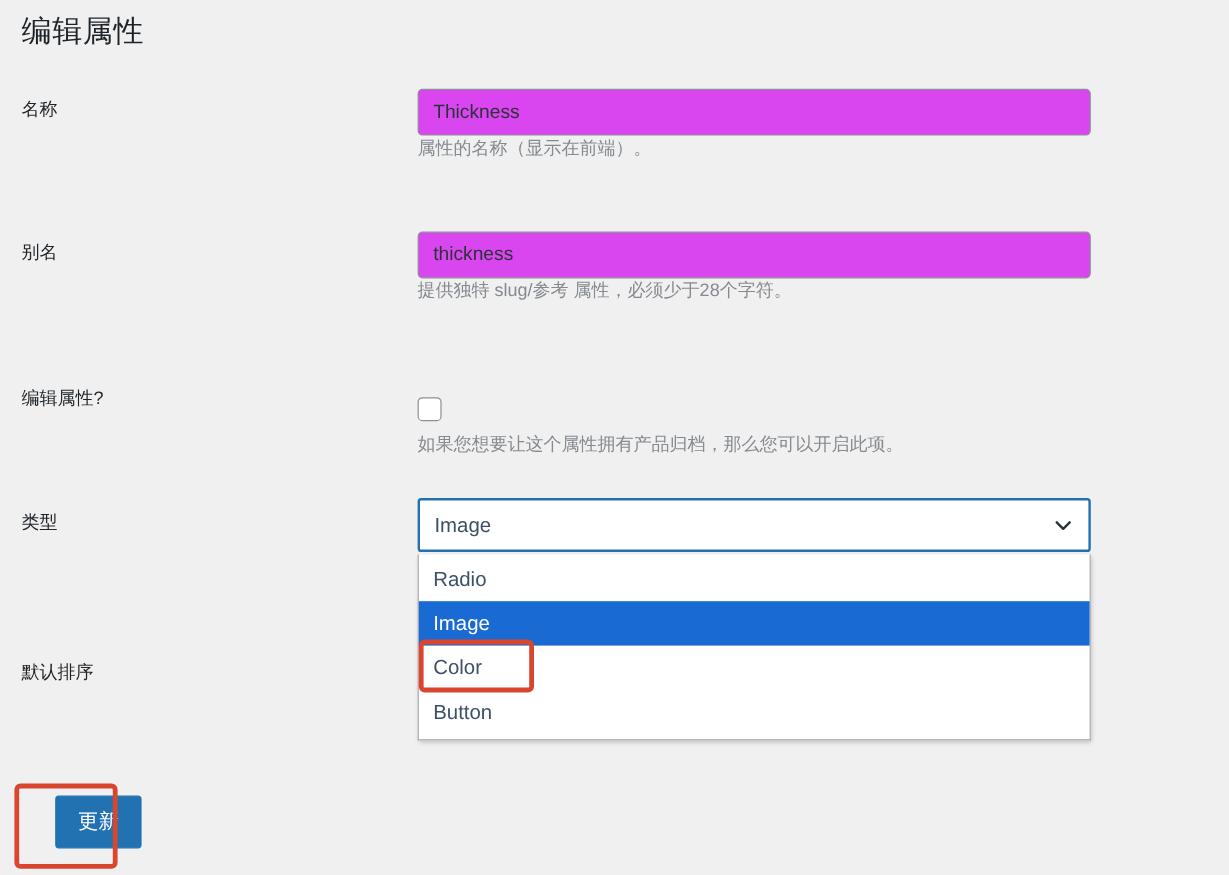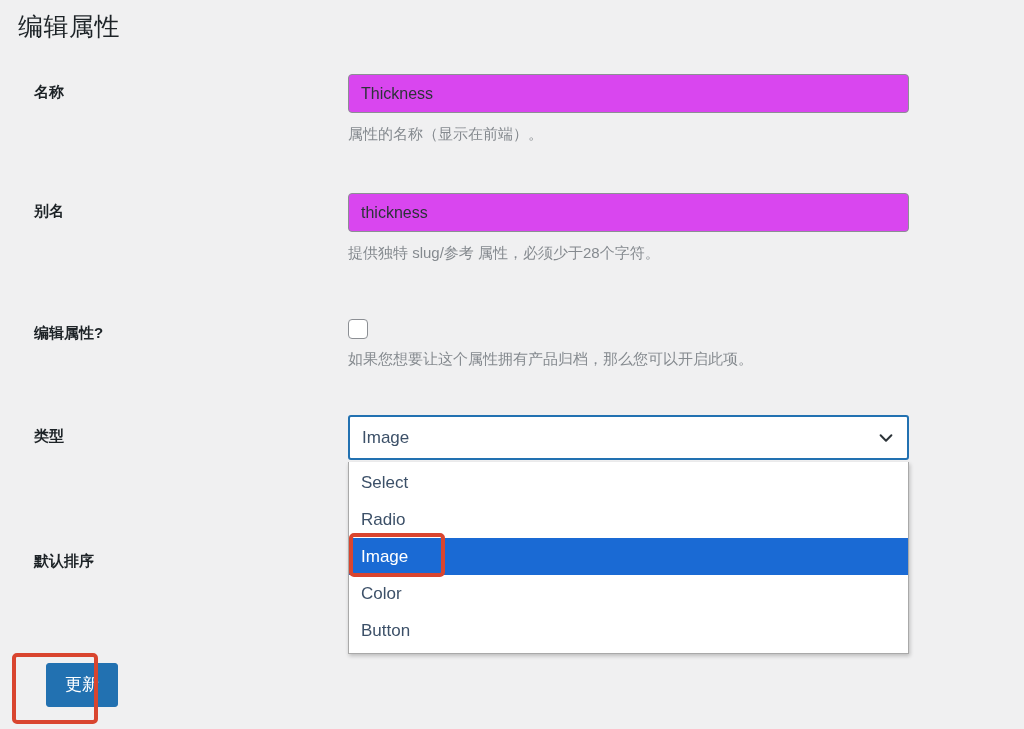--- a/index.html
+++ b/index.html
@@ -37,25 +37,24 @@
   
   .form-row {
     position: absolute;
     left: 0;
     width: 1024px;
   }
   .row-label {
     position: absolute;
     left: 18px;
     font-size: 15px;
-    font-weight: bold;
+    font-weight: normal;
     color: #1d2327;
     line-height: 20px;
     white-space: nowrap;
-    margin-left: 16px;
   }
   .row-field {
     position: absolute;
     left: 348px;
   }
 
   .text-input {
     display: block;
     box-sizing: border-box;
     width: 561px;
@@ -65,21 +64,21 @@
     font-size: 16px;
     color: #2c3338;
     background: #d946ef;
     border: 1px solid #8c8f94;
     border-radius: 4px;
     box-shadow: 0 0 0 transparent;
     outline: none;
   }
 
   .field-desc {
-    margin-top: 11px;
+    margin-top: 1px;
     font-size: 15px;
     color: #858a8f;
     line-height: 20px;
     white-space: nowrap;
   }
 
   
   .cb-wrap {
     display: block;
     line-height: 0;
@@ -225,21 +224,21 @@
   <div class="form-row" style="top:193px;">
     <div class="row-label" style="top:8px;text-align:center;">别名</div>
     <div class="row-field" style="top:0;">
       <input class="text-input" type="text" value="thickness" style="">
       <div class="field-desc">提供独特 slug/参考 属性，必须少于28个字符。</div>
     </div>
   </div>
 
   <div class="form-row" style="top:315px;">
     <div class="row-label" style="top:8px;">编辑属性?</div>
-    <div class="row-field" style="top:4px;">
+    <div class="row-field" style="top:16px;">
       <span class="cb-wrap">
         <input class="checkbox" type="checkbox" style="">
       </span>
       <div class="field-desc" style="margin-top:10px;">如果您想要让这个属性拥有产品归档，那么您可以开启此项。</div>
     </div>
   </div>
 
   <div class="form-row" style="top:415px;">
     <div class="row-label" style="top:11px;">类型</div>
     <div class="row-field" style="top:0;">
@@ -253,21 +252,20 @@
       </div>
     </div>
   </div>
 
   <div class="form-row" style="top:543px;">
     <div class="row-label" style="top:8px;">默认排序</div>
   </div>
   <div class="occluded-desc">决定这个属性在前端显示的顺序。如果使用自订排序，您可以拖放上方属性中的类别。</div>
 
   <div class="dropdown">
-    <div class="dd-option">Select</div>
     <div class="dd-option">Radio</div>
     <div class="dd-option selected">Image</div>
     <div class="dd-option">Color</div>
     <div class="dd-option">Button</div>
   </div>
 
   <div style="position:absolute; left:22px; top:663px;">
     <button class="update-btn">更新</button>
   </div>
 

